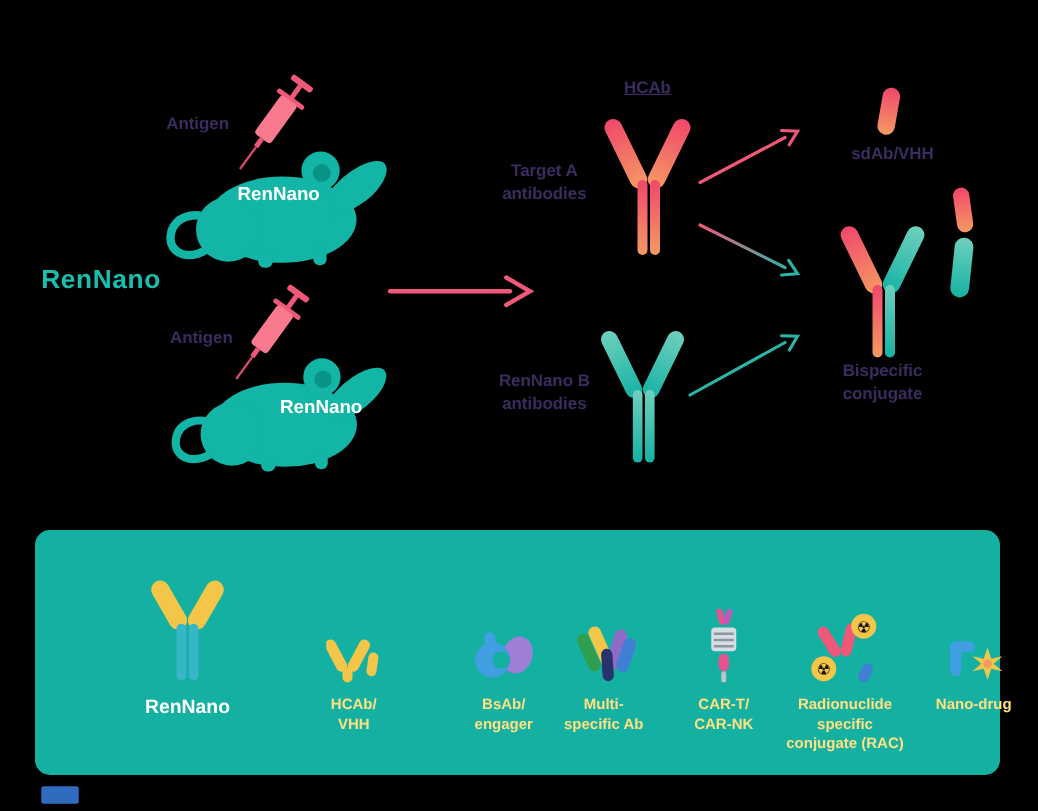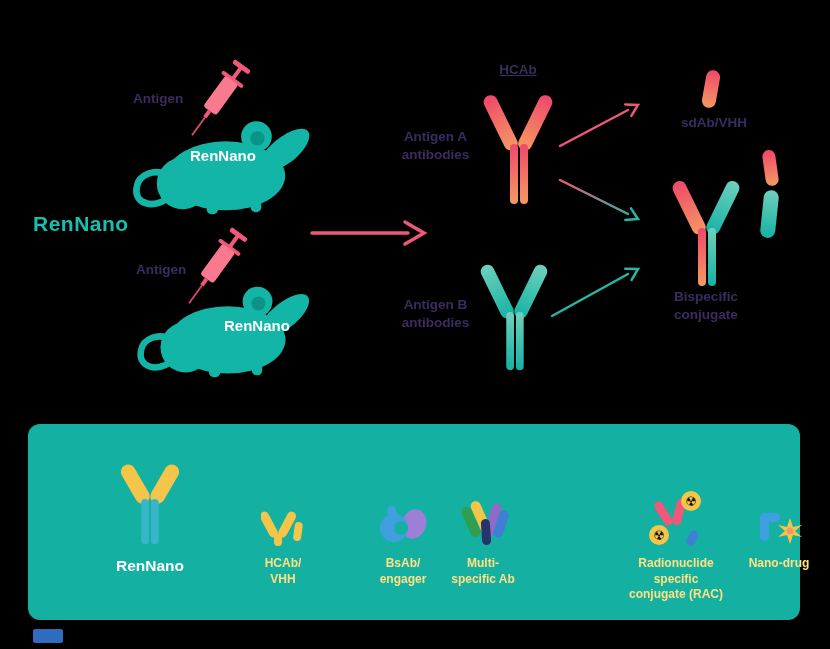--- a/index.html
+++ b/index.html
@@ -108,40 +108,40 @@
       </defs>
     <g transform="translate(31,66)">
         <rect x="-7" y="-58" width="14" height="60" rx="7" fill="url(#apg)" transform="rotate(-26)"></rect>
       </g>
     <g transform="translate(41,66)">
         <rect x="-7" y="-58" width="14" height="60" rx="7" fill="url(#apg)" transform="rotate(26)"></rect>
       </g>
     <rect x="28" y="62" width="8" height="60" rx="4" fill="url(#apg)"></rect>
     <rect x="38" y="62" width="8" height="60" rx="4" fill="url(#apg)"></rect>
   </svg>
-  <span class="abs purple-label" style="left:393px;top:128px;width:85px;">Antigen A
+  <span class="abs purple-label" style="left:393px;top:128px;width:85px;">Target A
 antibodies</span>
 
   <svg class="abs" style="left:478px;top:252px;" width="72" height="120" viewBox="0 0 72 124">
     <defs>
         <linearGradient id="atg" x1="0" y1="0" x2="0" y2="1">
       <stop offset="0" stop-color="#6fd0bd"></stop>
           <stop offset="1" stop-color="#14b2a3"></stop>
         </linearGradient>
       </defs>
     <g transform="translate(31,66)">
         <rect x="-7" y="-58" width="14" height="60" rx="7" fill="url(#atg)" transform="rotate(-26)"></rect>
       </g>
     <g transform="translate(41,66)">
         <rect x="-7" y="-58" width="14" height="60" rx="7" fill="url(#atg)" transform="rotate(26)"></rect>
       </g>
     <rect x="28" y="62" width="8" height="60" rx="4" fill="url(#atg)"></rect>
     <rect x="38" y="62" width="8" height="60" rx="4" fill="url(#atg)"></rect>
   </svg>
-  <span class="abs purple-label" style="left:393px;top:296px;width:85px;">Antigen B
+  <span class="abs purple-label" style="left:393px;top:296px;width:85px;">RenNano B
 antibodies</span>
 
   <svg class="abs" style="left:698px;top:66px;" width="26" height="46" viewBox="0 0 26 46">
     <defs>
         <linearGradient id="vpg" x1="0" y1="0" x2="0" y2="1">
       <stop offset="0" stop-color="#f0476b"></stop>
           <stop offset="1" stop-color="#f59a62"></stop>
         </linearGradient>
       </defs>
     <rect x="6" y="4" width="14" height="38" rx="7" fill="url(#vpg)" transform="rotate(10 13 23)"></rect>
@@ -251,20 +251,36 @@
             </g>
           <g transform="translate(29,42)">
               <rect x="-4.5" y="-13" width="9" height="26" rx="4.5" fill="#27346b" transform="rotate(-4)"></rect>
             </g>
         </svg>
       </div>
       <div class="panel-label">Multi-
 specific Ab</div>
     </div>
 
+    <div class="panel-item" style="left:496px;">
+      <div class="icon-box">
+        <svg width="44" height="62" viewBox="0 0 44 62">
+          <rect x="17" y="1" width="5" height="13" rx="2.5" fill="#e8538f" transform="rotate(-16 19 7)"></rect>
+          <rect x="23" y="1" width="5" height="13" rx="2.5" fill="#c05ab8" transform="rotate(16 25 7)"></rect>
+          <rect x="12" y="16" width="20" height="19" rx="3" fill="#d7dde2"></rect>
+          <rect x="14" y="20" width="16" height="2" fill="#8a97a3"></rect>
+          <rect x="14" y="25" width="16" height="2" fill="#8a97a3"></rect>
+          <rect x="14" y="30" width="16" height="2" fill="#8a97a3"></rect>
+          <rect x="18" y="37" width="8" height="14" rx="4" fill="#e8538f"></rect>
+          <rect x="20" y="51" width="4" height="9" rx="2" fill="#b9c4cc"></rect>
+        </svg>
+      </div>
+      <div class="panel-label">CAR-T/
+CAR-NK</div>
+    </div>
 
     <div class="panel-item" style="left:588px;width:120px;">
       <div class="icon-box">
         <svg width="60" height="60" viewBox="0 0 60 60">
           <g transform="translate(24,36)">
               <rect x="-4.5" y="-26" width="9" height="27" rx="4.5" fill="#ef5878" transform="rotate(-32)"></rect>
             </g>
           <g transform="translate(30,36)">
               <rect x="-4.5" y="-26" width="9" height="27" rx="4.5" fill="#ef5878" transform="rotate(14)"></rect>
             </g>

